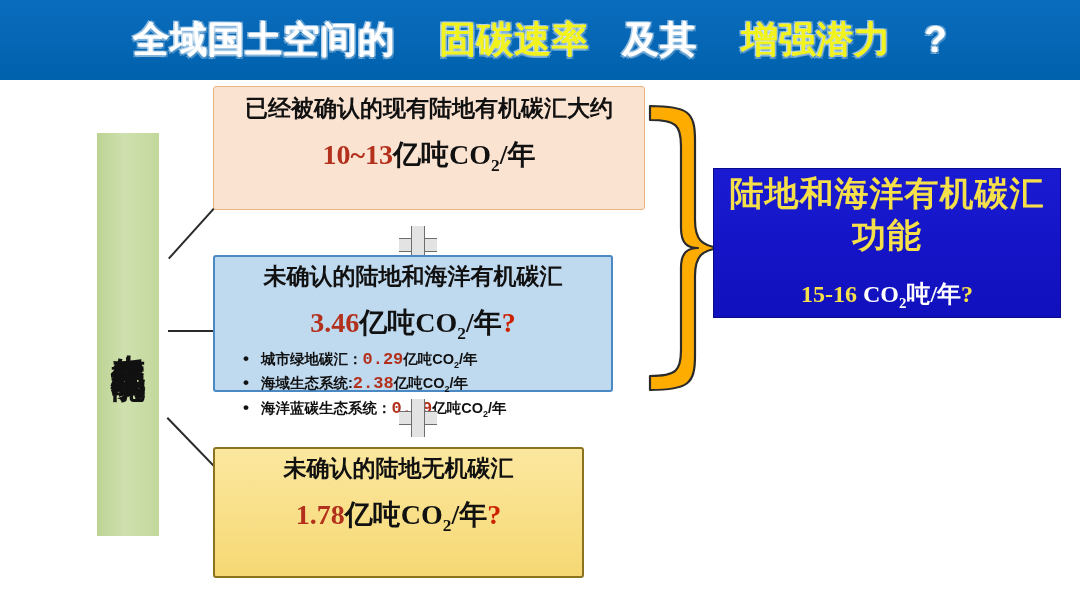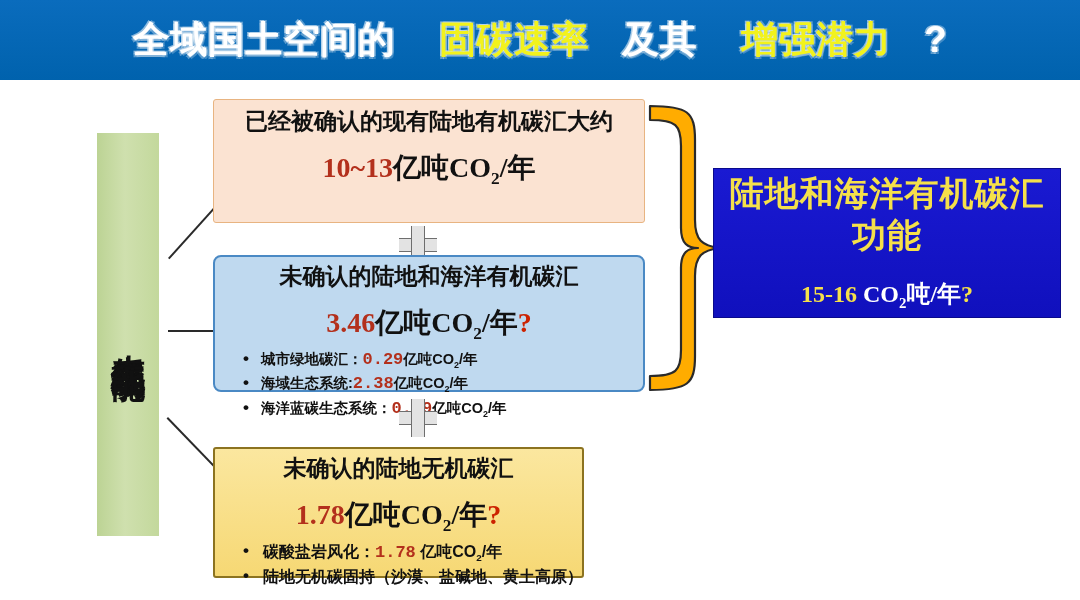--- a/index.html
+++ b/index.html
@@ -57,31 +57,31 @@
     font-size:34px;
     line-height:1.22;
     color:#111111;
     letter-spacing:2px;
   }
 
   
   .box{position:absolute;box-sizing:border-box;}
 
   .box-1{
-    left:213px;top:99px;width:432px;height:124px;
+    left:213px;top:86px;width:432px;height:124px;
     background:#fbe3d2;
     border:1.5px solid #e8b481;
     border-radius:3px;
     padding:8px 10px 0 10px;
   }
   .box-2{
-    left:213px;top:255px;width:432px;height:137px;
+    left:213px;top:255px;width:400px;height:137px;
     background:#bfd9ef;
     border:2px solid #4a89c4;
-    border-radius:8px;
+    border-radius:3px;
     padding:6px 10px 0 10px;
   }
   .box-3{
     left:213px;top:447px;width:371px;height:131px;
     background:#f9e08e;
     background:linear-gradient(180deg,#fbe79f 0%,#f6d874 100%);
     border:2px solid #8c7320;
     border-radius:3px;
     padding:6px 10px 0 10px;
   }
@@ -223,24 +223,20 @@
     <div class="bar h"></div>
       <div class="bar v"></div>
       <div class="fillh"></div>
   </div>
 
   <div class="box box-3">
     <div class="bx-head">未确认的陆地无机碳汇</div>
     <div class="bx-amount">
       <span class="num-red">1.78</span><span>亿吨CO</span><sub>2</sub><span>/年</span><span class="q-red">?</span>
     </div>
-    <ul class="bullets b3">
-      <li><span>碳酸盐岩风化：</span><span class="num-red">1.78</span><span> 亿吨CO</span><sub>2</sub><span>/年</span></li>
-      <li><span>陆地无机碳固持（沙漠、盐碱地、黄土高原）</span></li>
-    </ul>
   </div>
 
   <div class="brace">
     <svg width="120" height="300" viewBox="0 0 120 300" xmlns="http://www.w3.org/2000/svg">
       <path d="M10,6
                C 48,6 55,12 55,40
                L 55,120
                C 55,140 62,146 80,148
                C 62,150 55,156 55,176
                L 55,256

